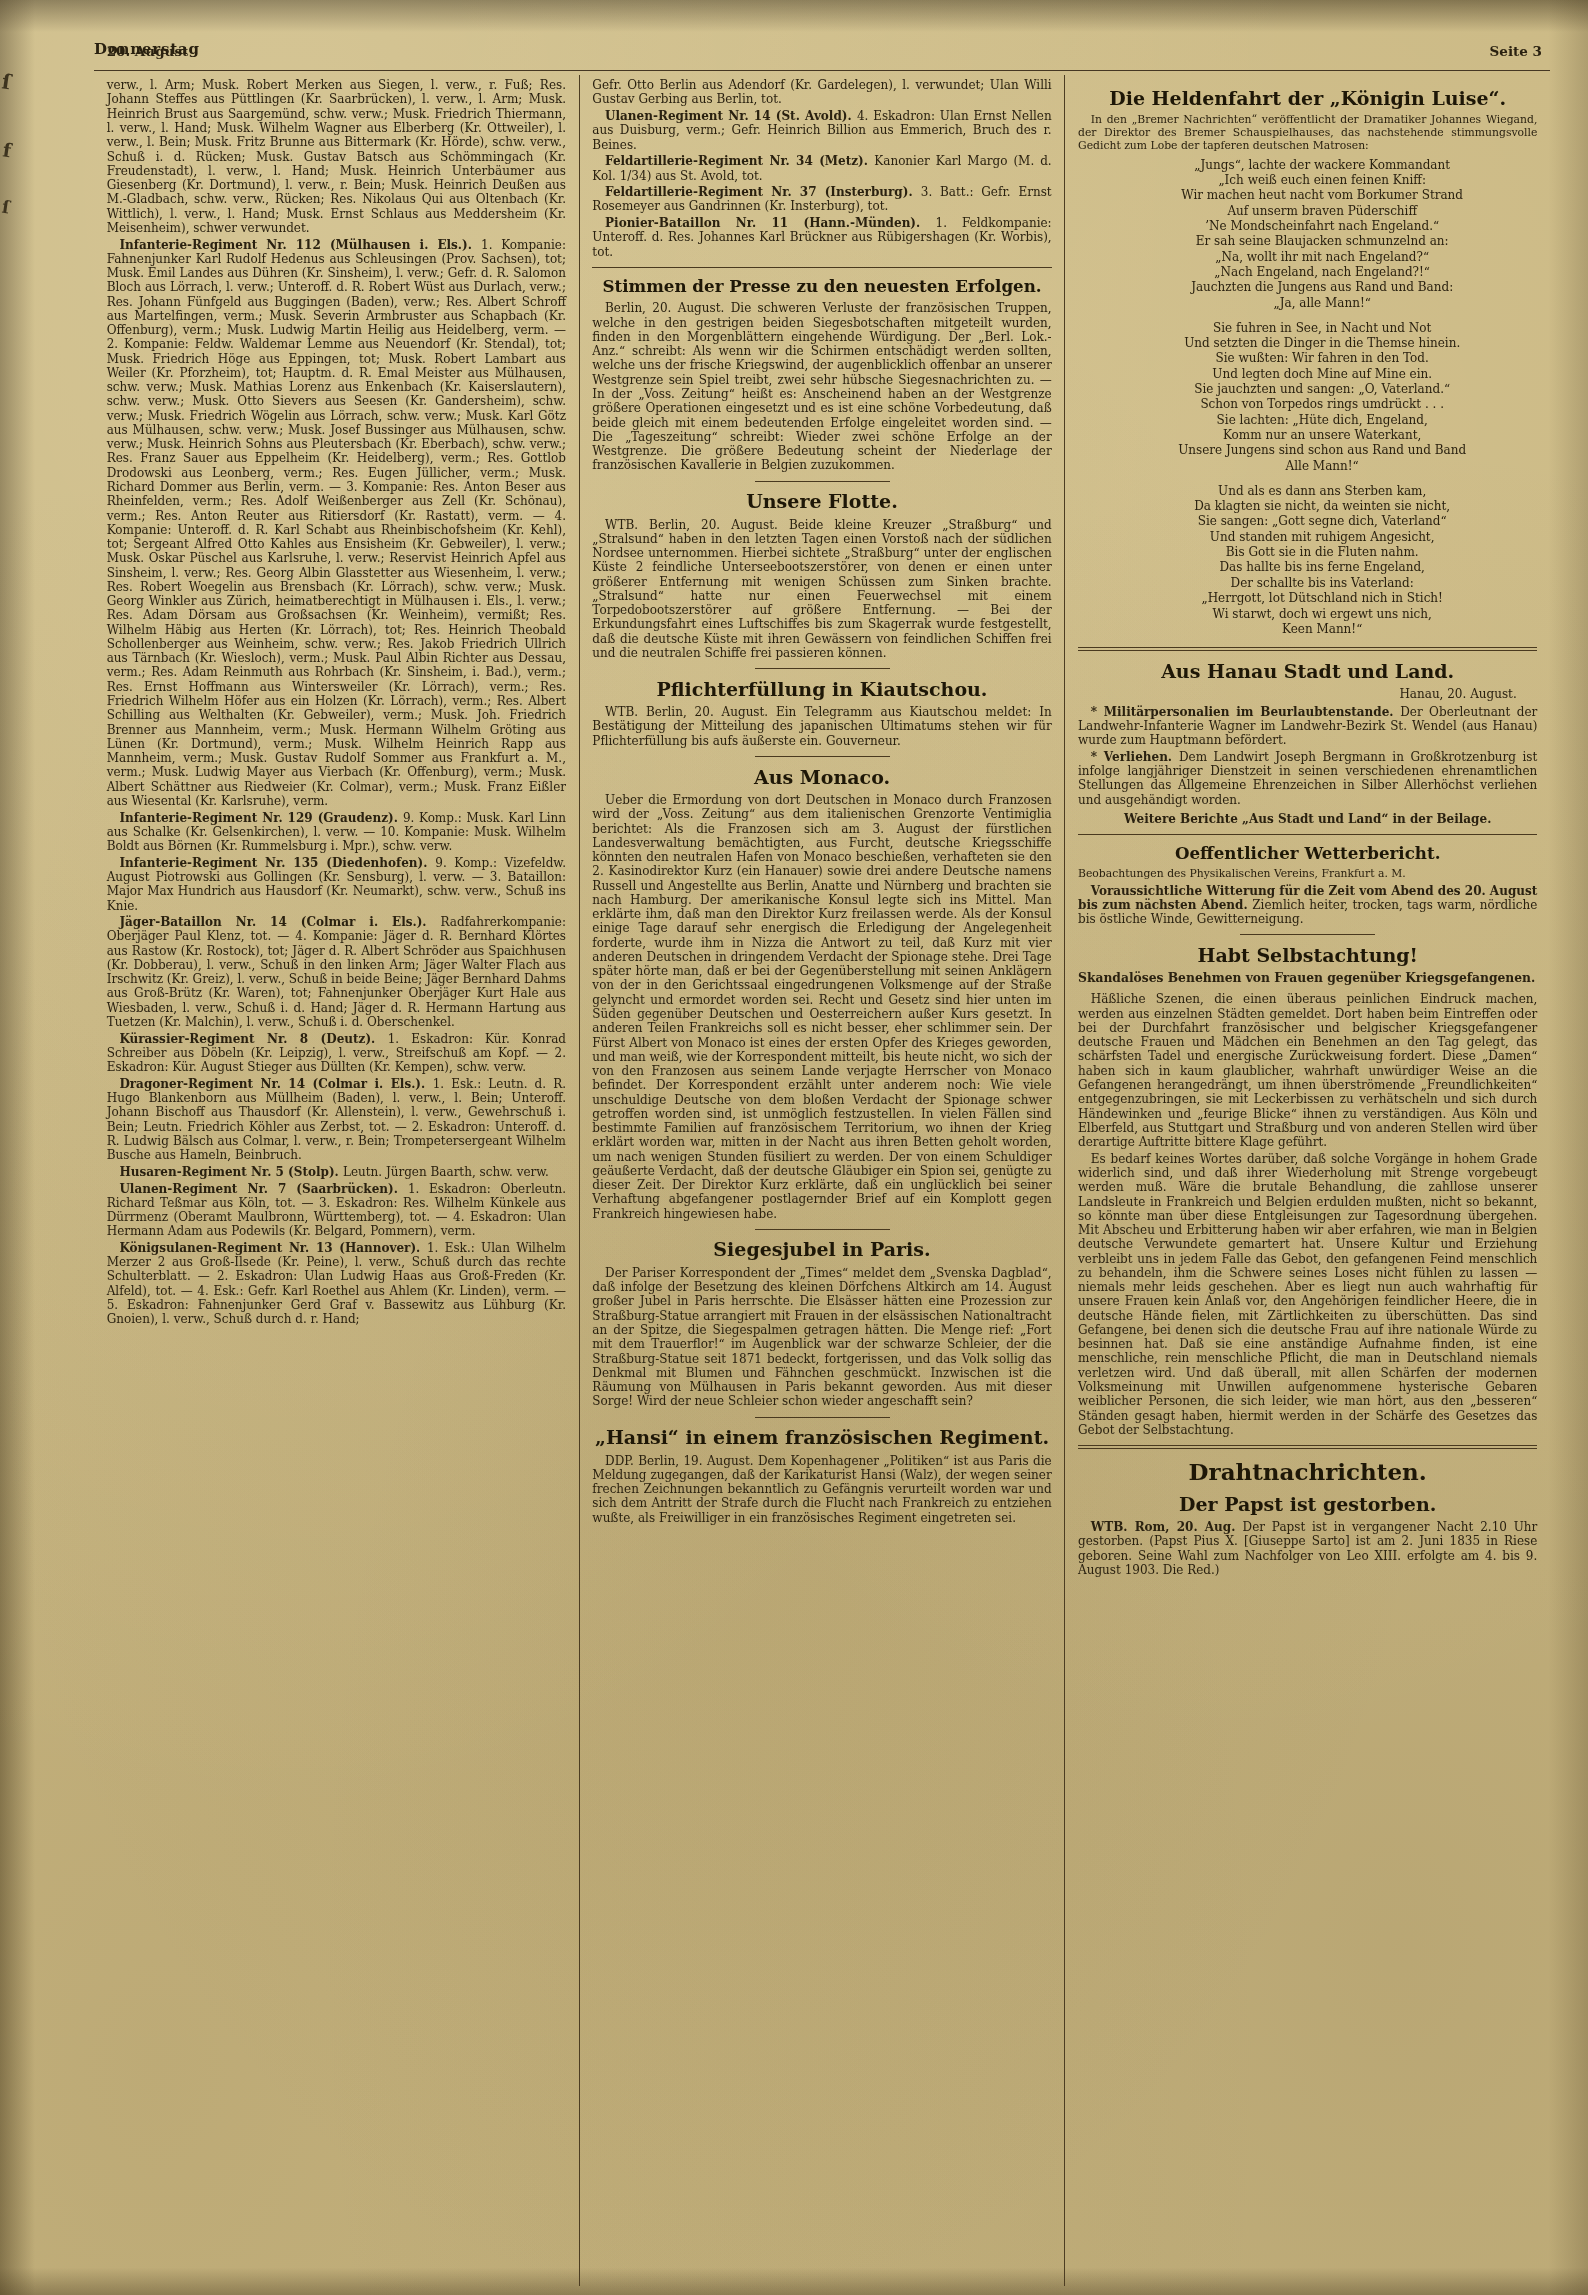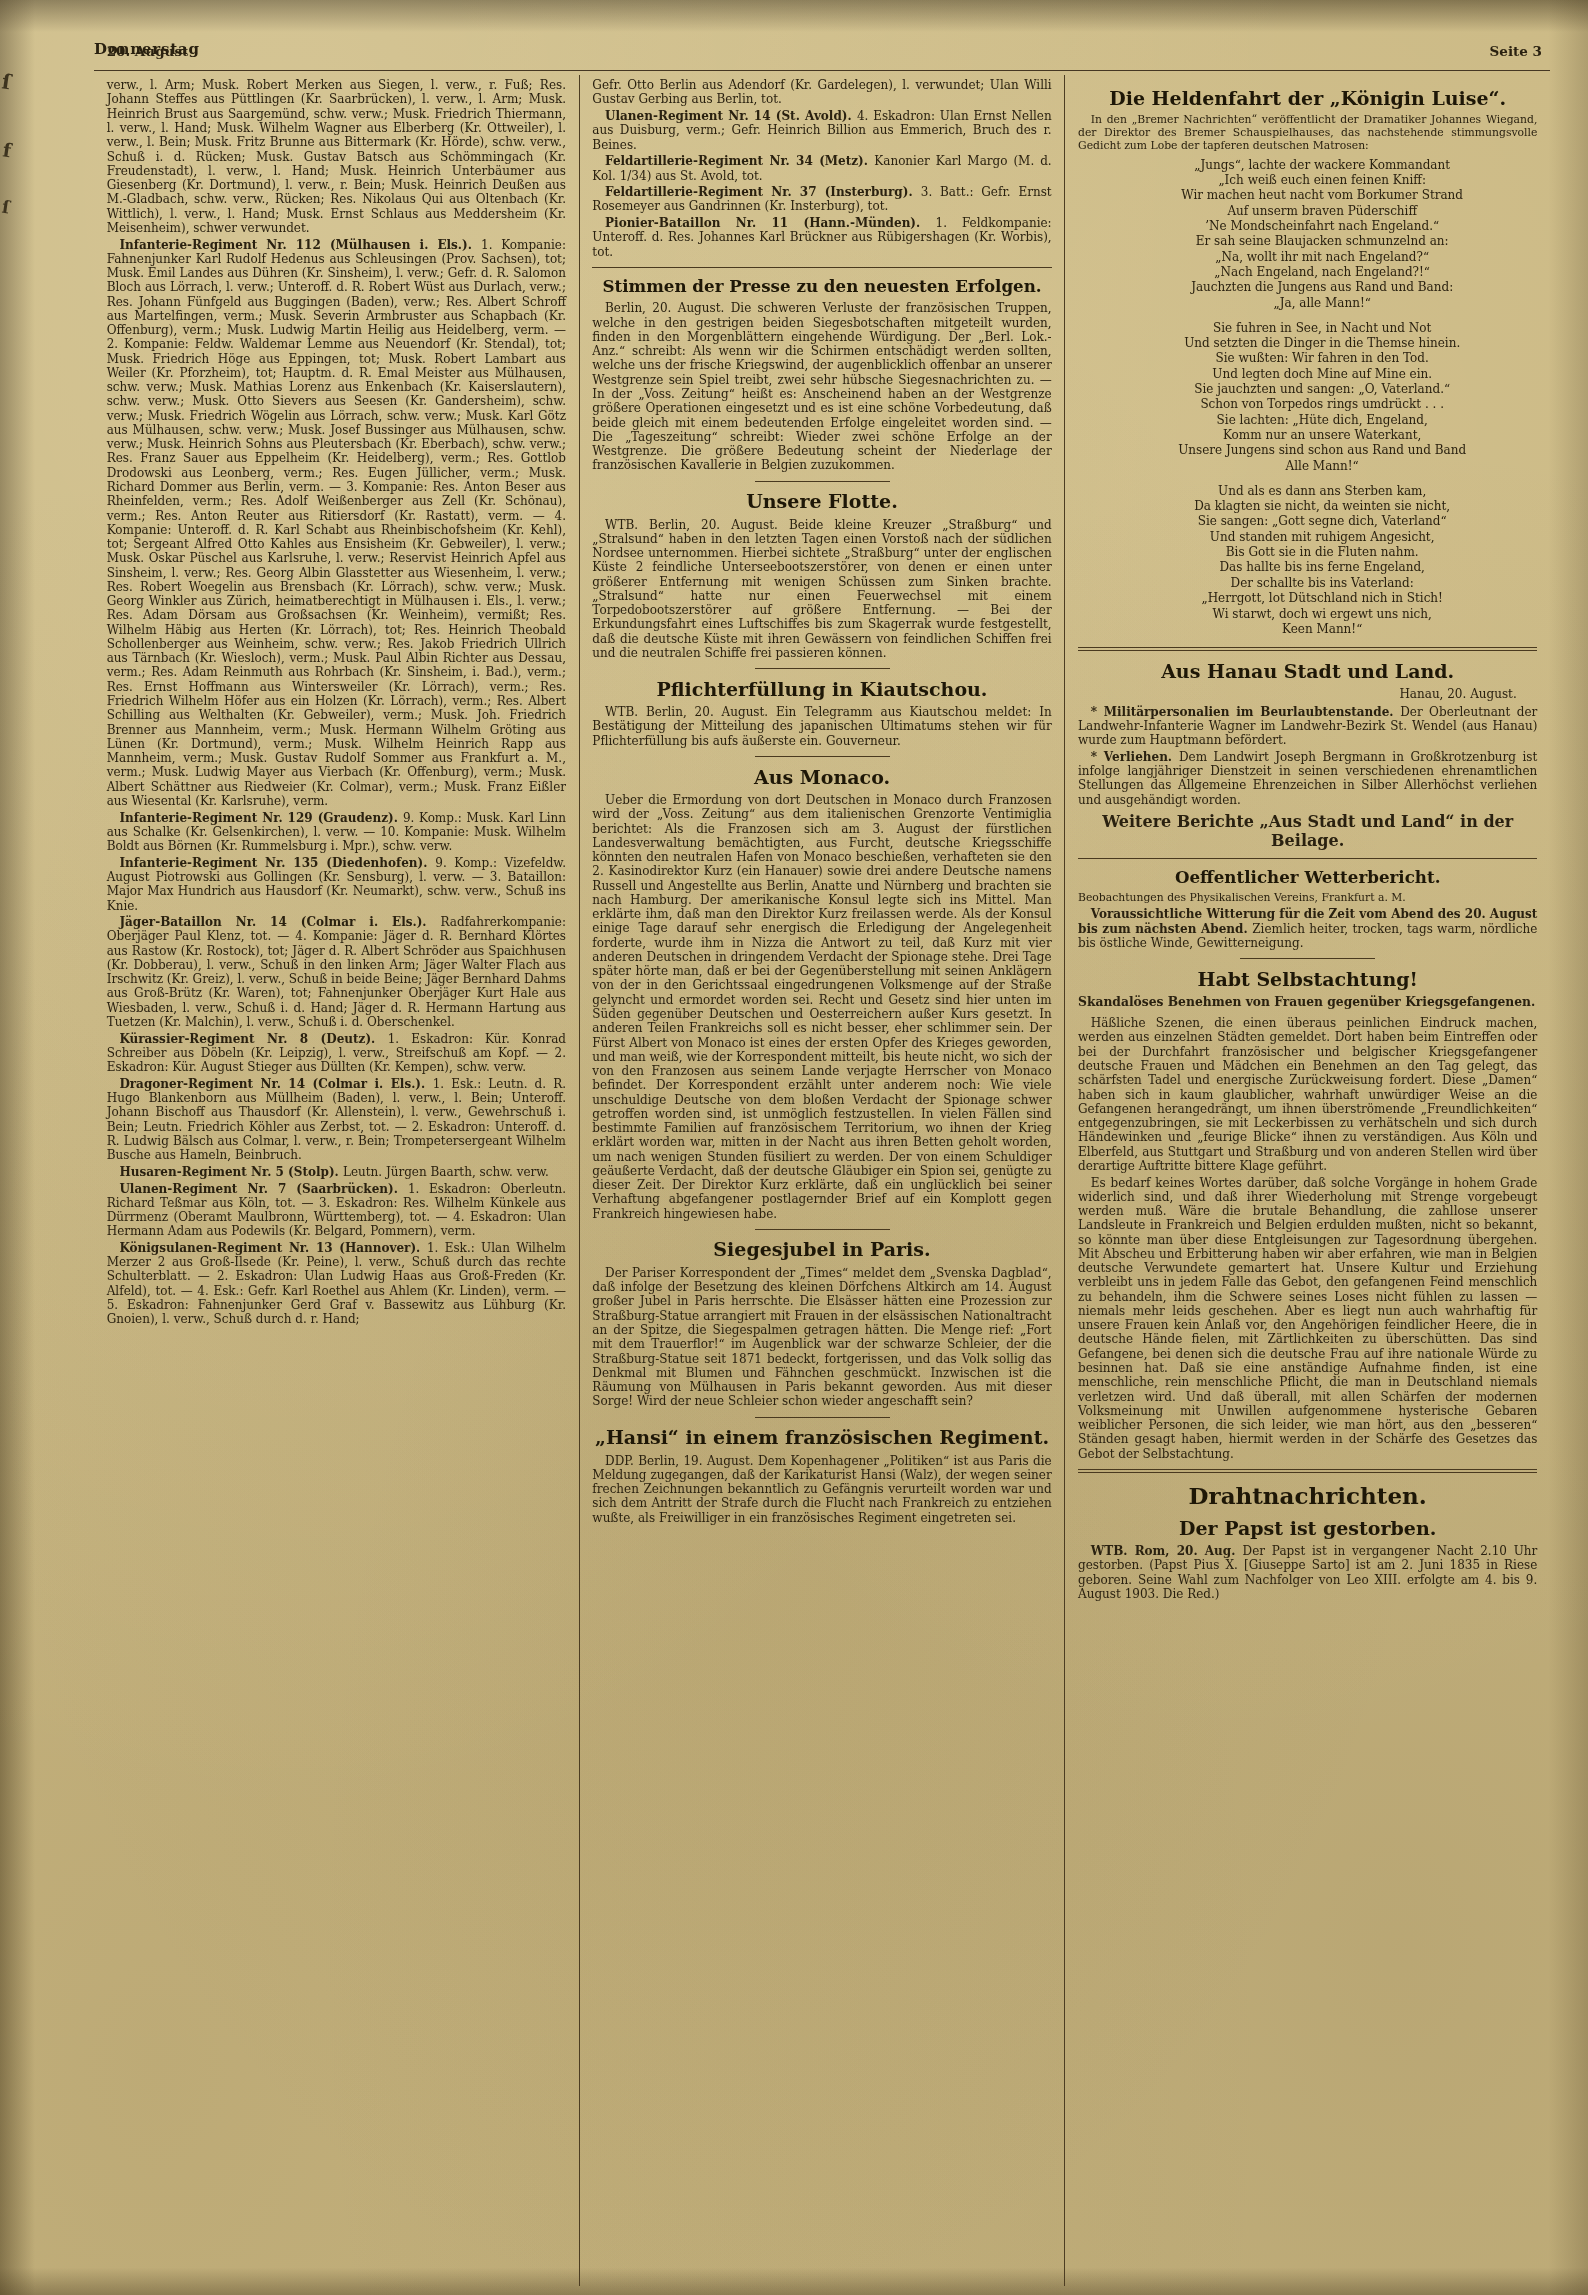--- a/index.html
+++ b/index.html
@@ -31,21 +31,21 @@
   p.para b{font-weight:bold;}
   p.para.small{font-size:10.8px;}
   .headline{text-align:center;font-weight:bold;margin:9.5px 0 5.6px;color:#1e1707;line-height:1.1;}
   .h-xl{font-size:23px;text-align:center;} .h-lg{font-size:19px;} .h-md{font-size:16.7px;} .h-sm{font-size:19px;}
   .subhead{font-weight:bold;font-size:12.3px;margin:0 0 6.4px;}
   .dateline{text-align:right;padding-right:20.6px;font-size:12px;margin:1.6px 0 3.2px;font-weight:normal;}
   .verse{margin:4.8px 0 9.5px 29px;line-height:1.28;font-size:12px;text-align:center;}
   .rule{border-top:0.8px solid #49391f;margin:8px 0 1.6px;}
   .rule.short{width:135px;margin:8px auto 1.6px;}
   .rule.double{height:2.4px;border-top:0.8px solid #49391f;border-bottom:0.8px solid #49391f;}
-  .note{text-align:center;font-weight:bold;font-size:16px;margin:4.8px 0;}
+  .note{text-align:center;font-weight:bold;font-size:12px;margin:4.8px 0;}
 </style>
 </head>
 <body>
 
 <div class="page">
   <div class="texture"></div>
 
   <span class="edge-mark" style="left:1.6px;top:70px;font-size:20.6px;">ſ</span>
   <span class="edge-mark" style="left:3.2px;top:139px;font-size:19px;">f</span>
   <span class="edge-mark" style="left:1.6px;top:197px;font-size:17.5px;">ſ</span>

